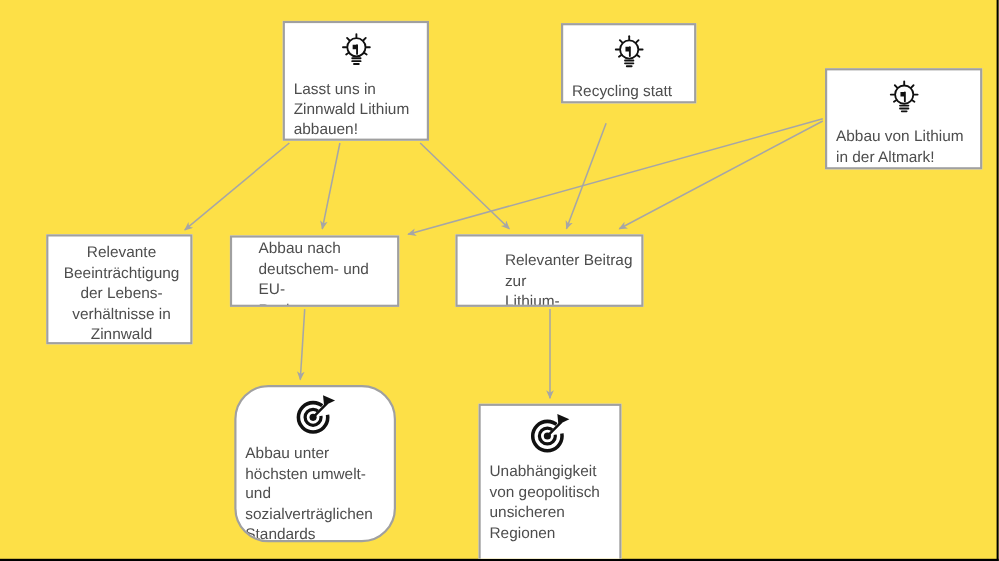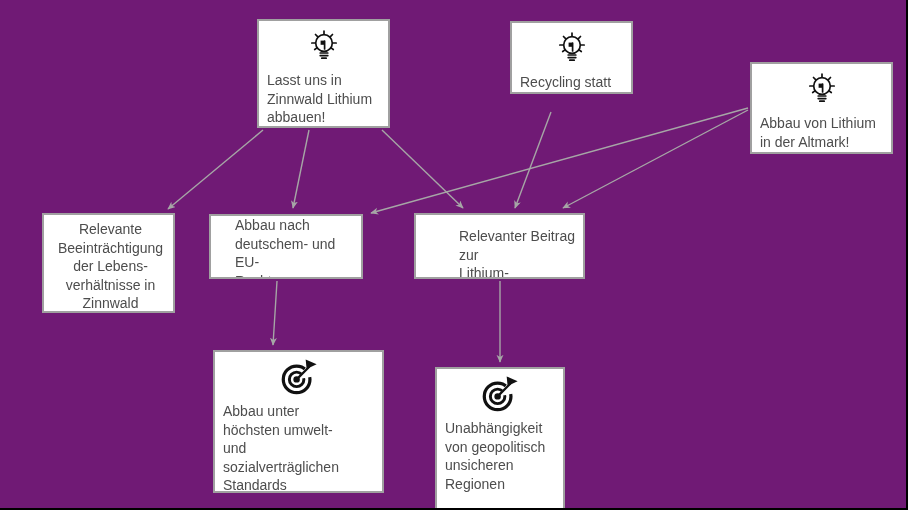--- a/index.html
+++ b/index.html
@@ -1,20 +1,20 @@
 <!DOCTYPE html>
 <html><head>
 <meta charset="utf-8">
 <style>
   html, body { margin: 0; padding: 0; background: #fff; }
   #canvas {
     position: relative;
     width: 908px;
     height: 510px;
-    background: #701a75;
+    background: #fde047;
     border-right: 2px solid #000;
     border-bottom: 2px solid #000;
     box-sizing: border-box;
     overflow: hidden;
     font-family: "Liberation Sans", sans-serif;
   }
   #edges {
     position: absolute;
     left: 0; top: 0;
     width: 908px; height: 510px;
@@ -144,21 +144,21 @@
 deutschem- und EU-
 Recht</div>
   </div>
 
   <div class="node" style="left:414px; top:213px; width:171px; height:66px;">
     <div class="label" style="padding-top:12px;margin-left:35px;">Relevanter Beitrag zur
 Lithium-Versorgung in
 DE</div>
   </div>
 
-  <div class="node" style="left:213px; top:350px; width:171px; height:143px;">
+  <div class="node" style="left:213px; top:350px; width:147px; height:143px;border-radius:31px;">
     <svg class="icon" viewBox="0 0 42 42">
       <circle cx="18.5" cy="23.5" r="14" stroke="#111" stroke-width="3.4" fill="none"></circle>
       <circle cx="18.5" cy="23.5" r="7.6" stroke="#111" stroke-width="3.1" fill="none"></circle>
       <polygon points="18.5,23.5 33,5 44,19" fill="#ffffff"></polygon>
       <circle cx="18.5" cy="23.5" r="3.4" fill="#111"></circle>
       <line x1="18.5" y1="23.5" x2="31.5" y2="10.5" stroke="#111" stroke-width="2.4" stroke-linecap="round"></line>
       <polygon points="29,12.5 28,2.5 39.5,7.5" fill="#111"></polygon>
     </svg>
     <div class="label">Abbau unter
 höchsten umwelt-

